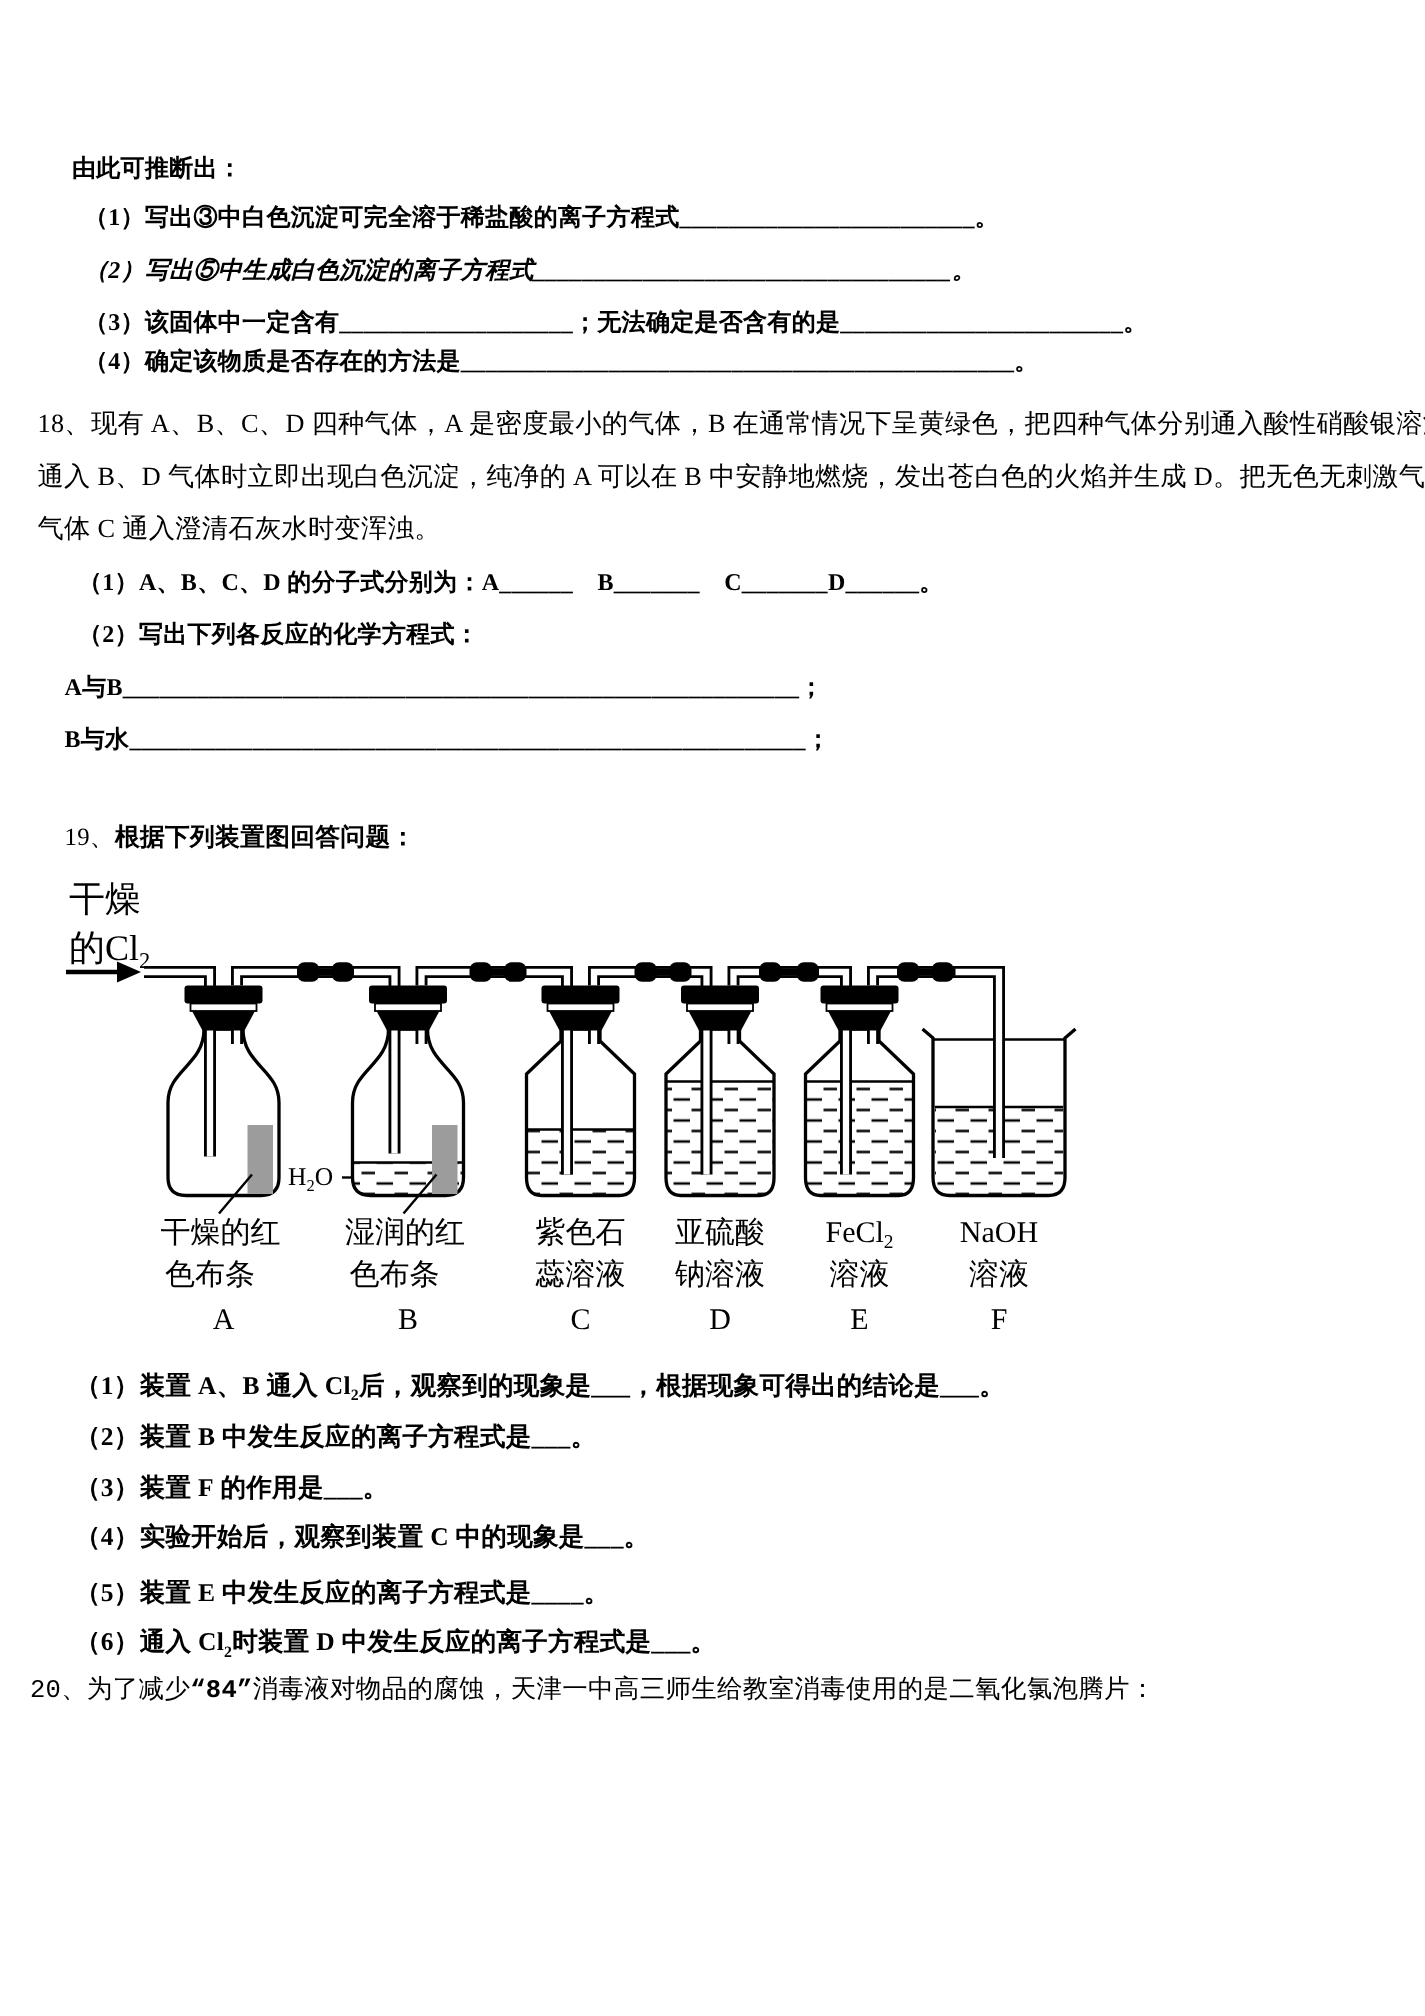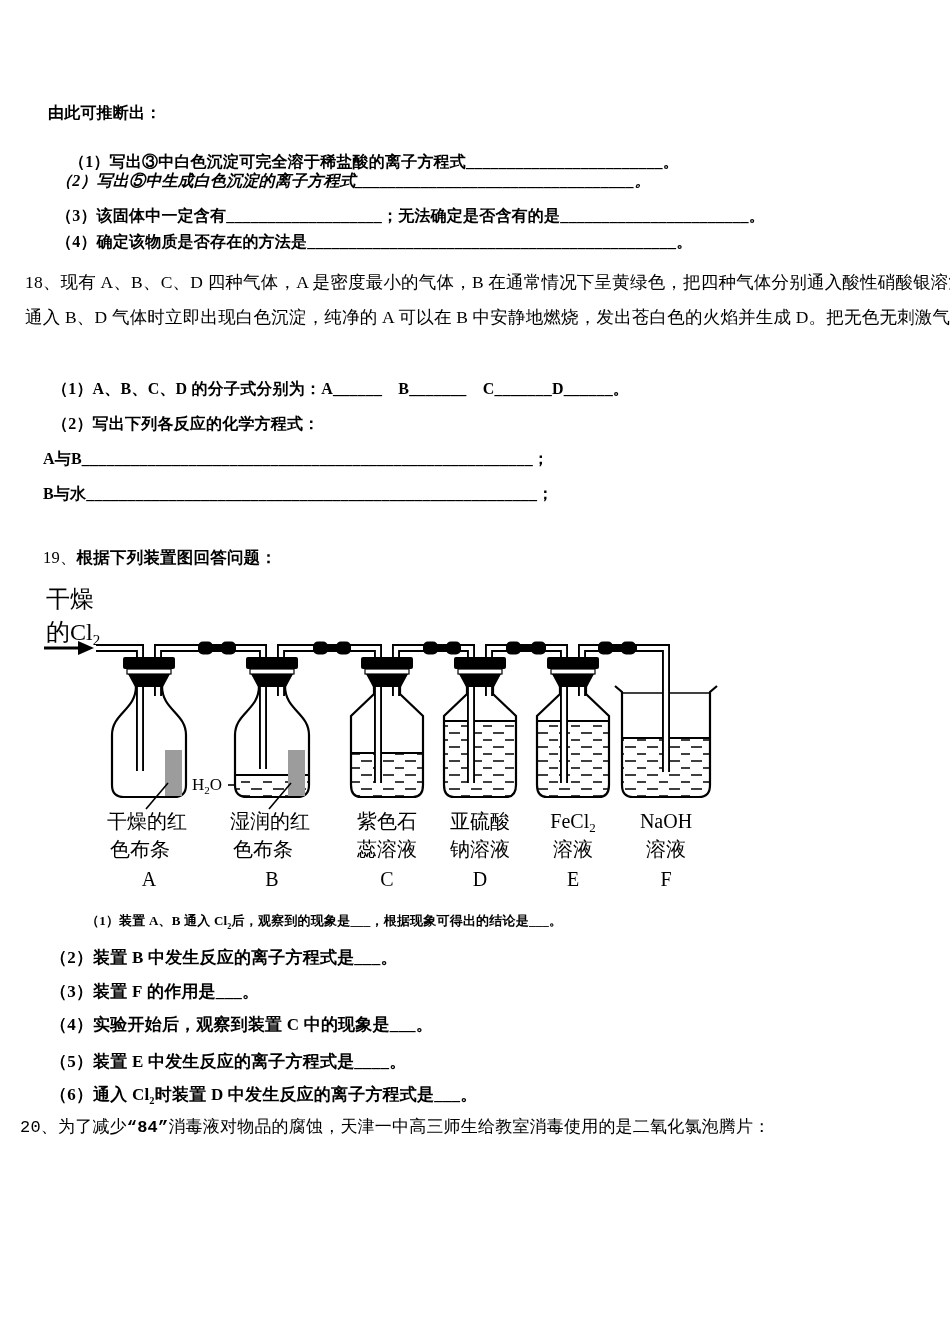--- a/index.html
+++ b/index.html
@@ -32,27 +32,28 @@
   .pipe-in{stroke:#ffffff;stroke-width:4.2;fill:none;}
   .thinln{stroke:#000;stroke-width:1.6;}
 </style>
 </head>
 <body>
 
 <div class="page">
 
   <div class="line w600" style="top:103px;left:48px;font-size:16px;">由此可推断出：</div>
 
-  <div class="line w600" style="top:152px;left:56px;font-size:16px;margin-left:13px;">（1）写出③中白色沉淀可完全溶于稀盐酸的离子方程式________________________。</div>
+  <div class="line w600" style="top:136px;left:56px;font-size:16px;">（1）写出③中白色沉淀可完全溶于稀盐酸的离子方程式________________________。</div>
   <div class="line w600" style="top:171px;left:56px;font-size:16px;font-style:italic;">（2）写出⑤中生成白色沉淀的离子方程式__________________________________。</div>
   <div class="line w600" style="top:206px;left:56px;font-size:16px;">（3）该固体中一定含有___________________；无法确定是否含有的是_______________________。</div>
   <div class="line w600" style="top:232px;left:56px;font-size:16px;">（4）确定该物质是否存在的方法是_____________________________________________。</div>
 
   <div class="line" style="top:272px;left:25px;font-size:17.5px;">18、现有 A、B、C、D 四种气体，A 是密度最小的气体，B 在通常情况下呈黄绿色，把四种气体分别通入酸性硝酸银溶液中，</div>
   <div class="line" style="top:307px;left:25px;font-size:17.5px;">通入 B、D 气体时立即出现白色沉淀，纯净的 A 可以在 B 中安静地燃烧，发出苍白色的火焰并生成 D。把无色无刺激气味</div>
+  <div class="line" style="top:342px;left:25px;font-size:17.5px;">气体 C 通入澄清石灰水时变浑浊。</div>
 
   <div class="line w600" style="top:379px;left:52px;font-size:16px;">（1）A、B、C、D 的分子式分别为：A______　B_______　C_______D______。</div>
   <div class="line w600" style="top:414px;left:52px;font-size:16px;">（2）写出下列各反应的化学方程式：</div>
   <div class="line w600" style="top:449px;left:43px;font-size:16px;">A与B_______________________________________________________；</div>
   <div class="line w600" style="top:484px;left:43px;font-size:16px;">B与水_______________________________________________________；</div>
 
   <div class="line" style="top:548px;left:43px;font-size:16.5px;">
     <span>19、</span><span class="bold">根据下列装置图回答问题：</span>
   </div>
 
@@ -203,21 +204,21 @@
     <g text-anchor="middle" font-size="20">
       <text x="119" y="311">A</text>
       <text x="242" y="311">B</text>
       <text x="357" y="311">C</text>
       <text x="450" y="311">D</text>
       <text x="543" y="311">E</text>
       <text x="636" y="311">F</text>
     </g>
   </svg>
 
-  <div class="line w600" style="top:913px;left:50px;font-size:13px;margin-left:36px;"><span>（1）装置 </span><span class="b">A、B</span><span> 通入 </span><span class="b">Cl</span><sub class="b">2</sub><span>后，观察到的现象是___，根据现象可得出的结论是___。</span></div>
+  <div class="line w600" style="top:913px;left:50px;font-size:17px;"><span>（1）装置 </span><span class="b">A、B</span><span> 通入 </span><span class="b">Cl</span><sub class="b">2</sub><span>后，观察到的现象是___，根据现象可得出的结论是___。</span></div>
   <div class="line w600" style="top:947px;left:50px;font-size:17px;"><span>（2）装置 </span><span class="b">B</span><span> 中发生反应的离子方程式是___。</span></div>
   <div class="line w600" style="top:981px;left:50px;font-size:17px;"><span>（3）装置 </span><span class="b">F</span><span> 的作用是___。</span></div>
   <div class="line w600" style="top:1014px;left:50px;font-size:17px;"><span>（4）实验开始后，观察到装置 </span><span class="b">C</span><span> 中的现象是___。</span></div>
   <div class="line w600" style="top:1051px;left:50px;font-size:17px;"><span>（5）装置 </span><span class="b">E</span><span> 中发生反应的离子方程式是____。</span></div>
   <div class="line w600" style="top:1084px;left:50px;font-size:17px;"><span>（6）通入 </span><span class="b">Cl</span><sub class="b">2</sub><span>时装置 </span><span class="b">D</span><span> 中发生反应的离子方程式是___。</span></div>
 
   <div class="line" style="top:1117px;left:20px;font-size:17px;font-family:Liberation Mono, monospace;"><span>20、为了减少</span><span class="b">“84”</span><span>消毒液对物品的腐蚀，天津一中高三师生给教室消毒使用的是二氧化氯泡腾片：</span></div>
 
 </div>
 

